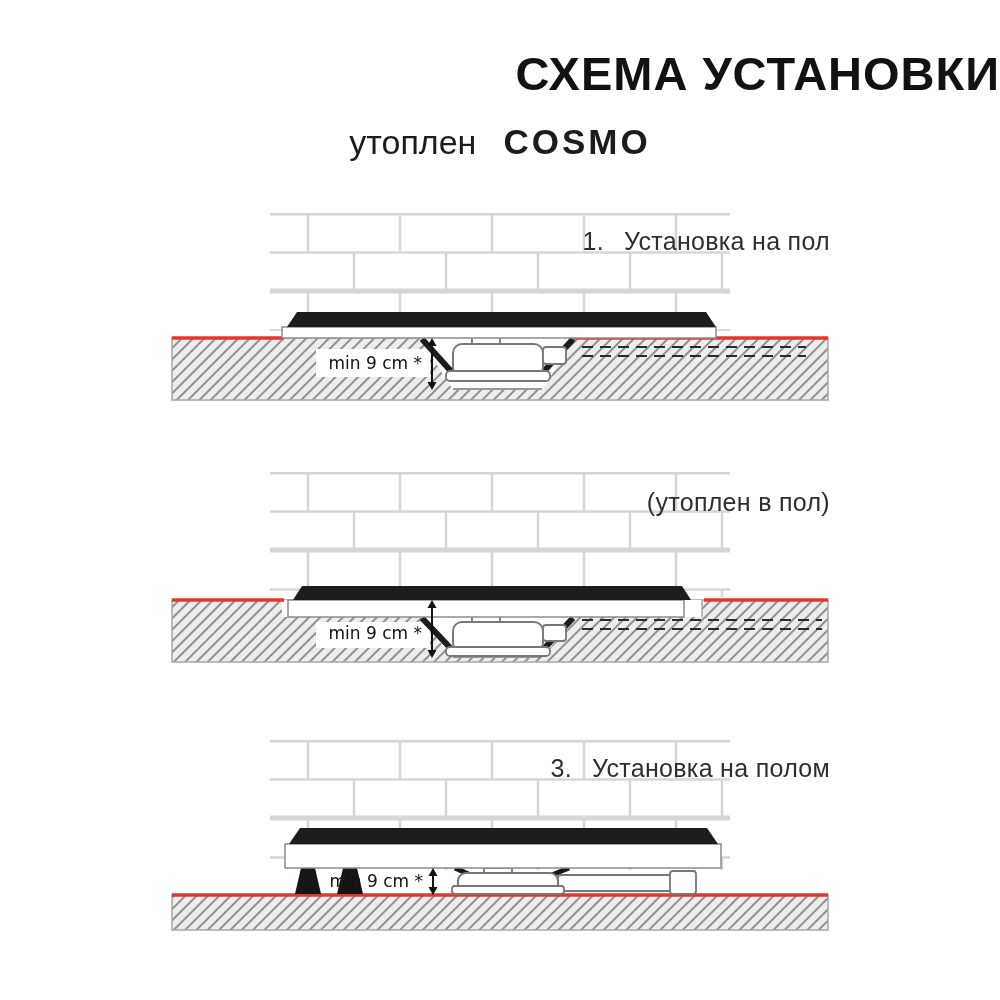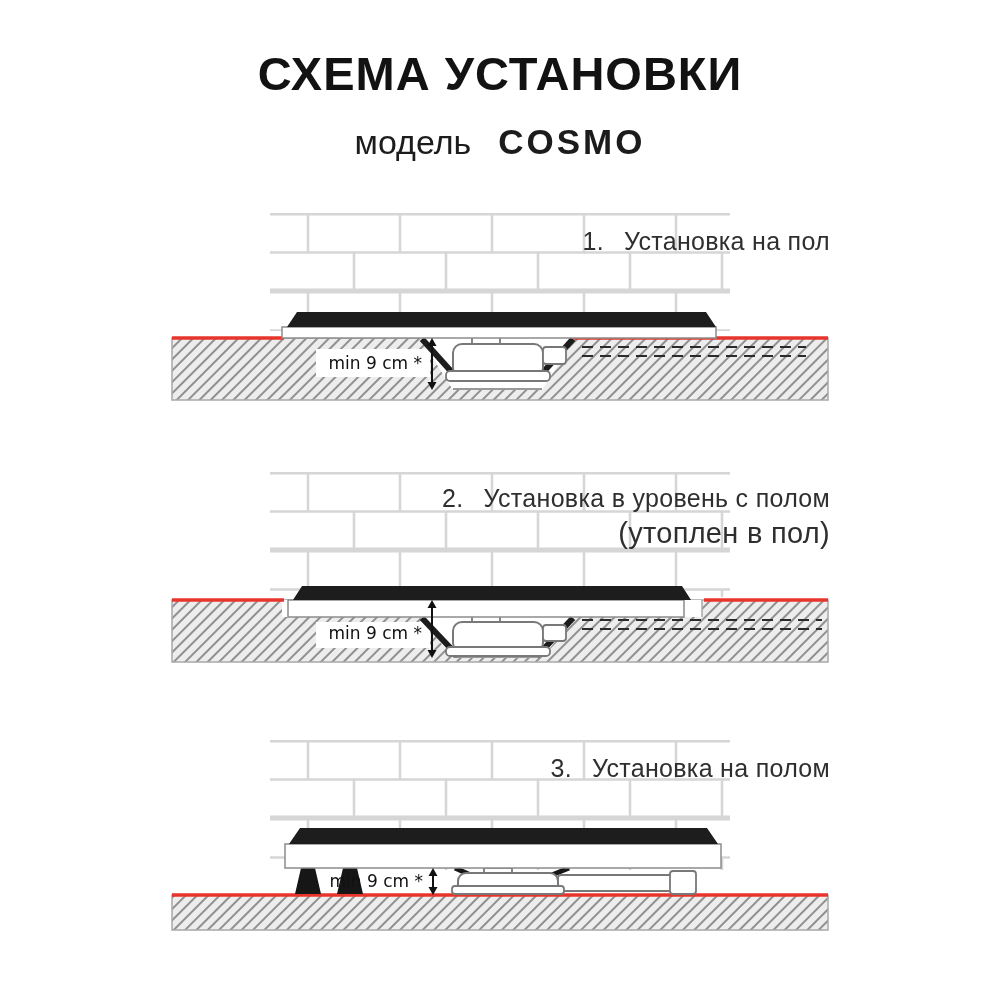--- a/index.html
+++ b/index.html
@@ -1,48 +1,48 @@
 <!DOCTYPE html>
 <html><head>
 <meta charset="utf-8">
 <style>
   * { margin:0; padding:0; box-sizing:border-box; }
   html,body { background:#ffffff; }
   body { width:1000px; height:1000px; font-family:"Liberation Sans","DejaVu Sans",sans-serif; }
   .page { position:relative; width:1000px; height:1000px; background:#ffffff; overflow:hidden; }
 
-  .title { position:absolute; top:46px; left:0; width:100%; text-align:center;
+  .title { position:absolute; top:46px; left:0; width:100%; text-align:right;
            font-size:47px; font-weight:800; letter-spacing:1px; color:#121212; }
   .subtitle { position:absolute; top:122px; left:0; width:100%; text-align:center;
               font-size:34px; color:#1c1c1c; font-weight:400; }
   .sub-model { font-weight:800; letter-spacing:3px; margin-left:27px; font-size:35px; }
 
   .diagram { position:absolute; left:170px; width:660px; }
   .d1 { top:213px; height:192px; }
   .d2 { top:472px; height:200px; }
   .d3 { top:740px; height:195px; }
 
   .dhead { position:absolute; top:14px; left:0; width:100%; text-align:right;
            font-size:25px; font-weight:500; color:#2f2f2f; letter-spacing:0.3px; }
   .d2 .dhead { top:12px; }
   .dhead .dnum { margin-right:20px; }
-  .dhead .sub { font-size:29px; margin-top:4px; }
+  .dhead .sub { font-size:25px; margin-top:4px; }
 
   svg.scheme { position:absolute; top:0; left:0; }
   svg text { font-family:"DejaVu Sans","Liberation Sans",sans-serif; }
 </style>
 </head>
 <body>
 
 <div class="page">
 
   <h1 class="title">СХЕМА УСТАНОВКИ</h1>
 
   <div class="subtitle">
-    <span class="sub-prefix">модель</span><span class="sub-model">COSMO</span>
+    <span class="sub-prefix">утоплен</span><span class="sub-model">COSMO</span>
   </div>
 
   <section class="diagram d1">
     <svg class="scheme" width="660" height="192" viewBox="0 0 660 192">
       <defs>
         <pattern id="tilesA" width="92" height="78" patternUnits="userSpaceOnUse">
           <rect width="92" height="78" fill="#ffffff"></rect>
           <path d="M0 1.25 H92 M0 39.5 H92 M0 76.75 H92 M46 1 V39.5 M0 39.5 V78 M92 39.5 V78" fill="none" stroke="#d6d6d6" stroke-width="2.5"></path>
         </pattern>
         <pattern id="hatchA" width="8" height="8" patternUnits="userSpaceOnUse" patternTransform="rotate(45)">
@@ -143,23 +143,20 @@
       <g>
         <line x1="262" y1="134" x2="262" y2="180" stroke="#111111" stroke-width="2"></line>
         <polygon points="262,128 257.5,136 266.5,136" fill="#111111"></polygon>
         <polygon points="262,186 257.5,178 266.5,178" fill="#111111"></polygon>
       </g>
 
       <text x="252" y="167" text-anchor="end" font-size="17" fill="#111111">min 9 cm *</text>
     </svg>
 
     <div class="dhead">
-      <div>
-        <span class="dnum">2.</span><span>Установка в уровень с полом</span>
-      </div>
       <div class="sub">(утоплен в пол)</div>
     </div>
   </section>
 
   <section class="diagram d3">
     <svg class="scheme" width="660" height="195" viewBox="0 0 660 195">
       <defs>
         <pattern id="tilesC" width="92" height="78" patternUnits="userSpaceOnUse">
           <rect width="92" height="78" fill="#ffffff"></rect>
           <path d="M0 1.25 H92 M0 39.5 H92 M0 76.75 H92 M46 1 V39.5 M0 39.5 V78 M92 39.5 V78" fill="none" stroke="#d6d6d6" stroke-width="2.5"></path>

